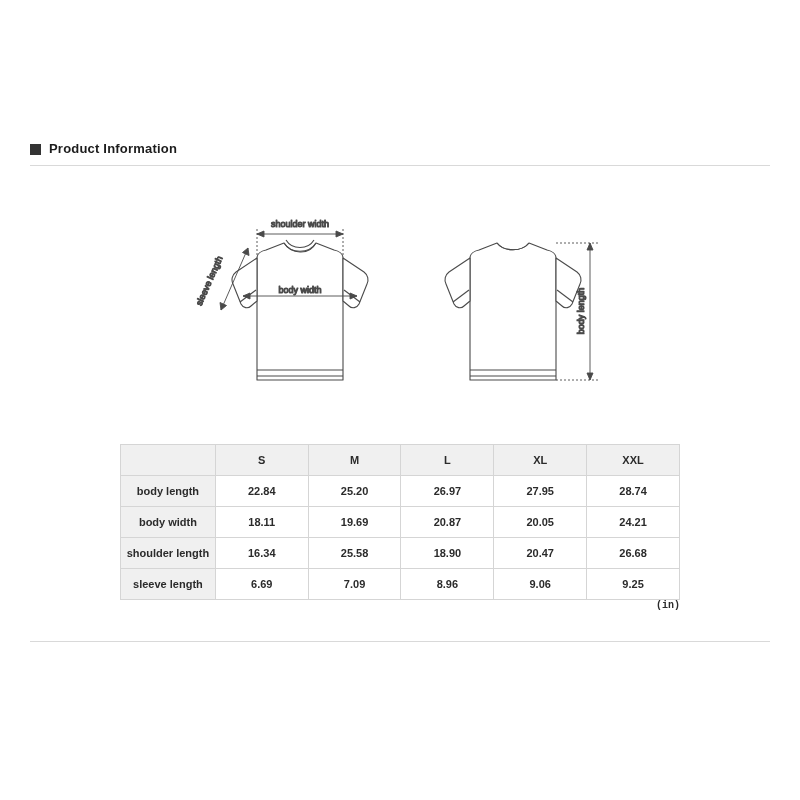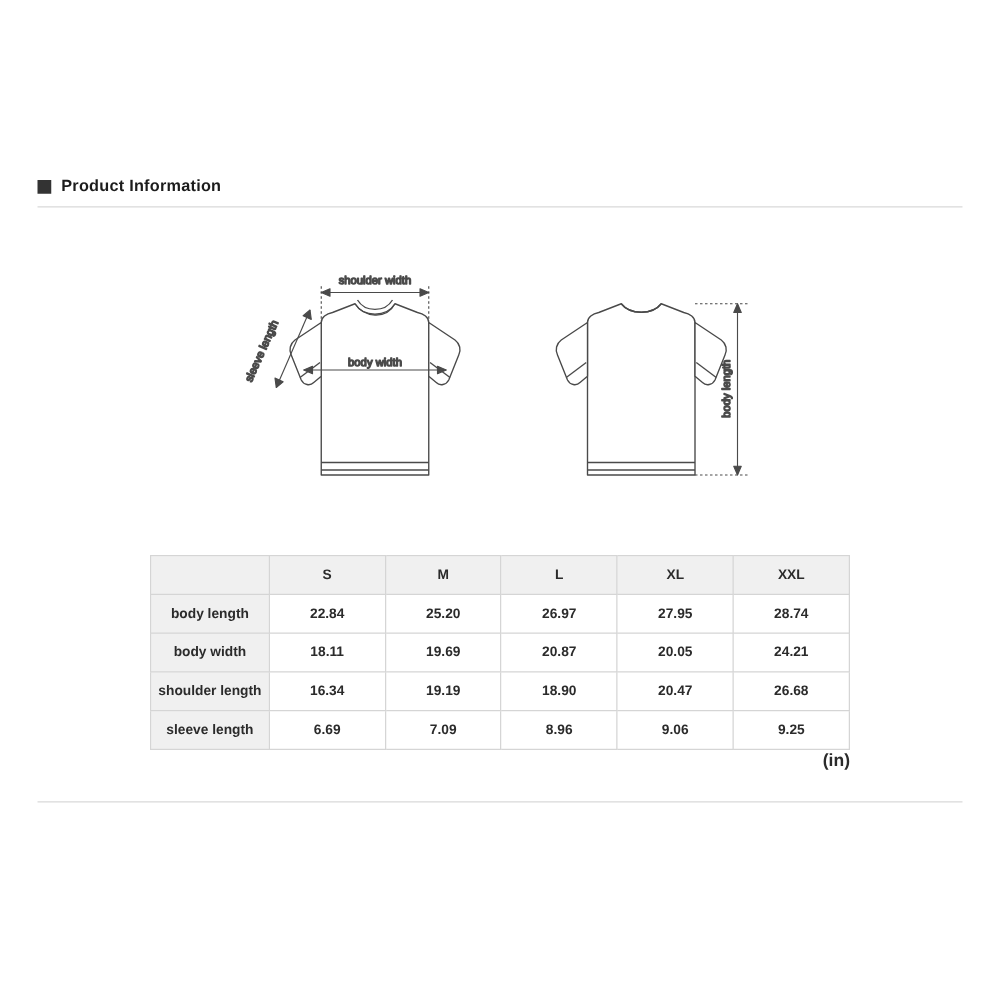--- a/index.html
+++ b/index.html
@@ -106,23 +106,24 @@
   }
   .size-table col.c-label { width: 94px; }
   .size-table col.c-size  { width: 93px; }
 
   .unit-note {
     position: absolute;
     left: 120px;
     top: 600px;
     width: 560px;
     text-align: right;
-    font-size: 14px;
+    font-size: 10px;
     font-weight: bold;
     color: #2b2b2b;
+    font-family: Liberation Mono, monospace;
   }
 
   
   .lbl {
     font-family: "Liberation Sans", sans-serif;
     font-size: 9px;
     fill: #262626;
   }
 </style>
 </head>
@@ -246,21 +247,21 @@
         <th class="rowhead">body width</th>
         <td>18.11</td>
         <td>19.69</td>
         <td>20.87</td>
         <td>20.05</td>
         <td>24.21</td>
       </tr>
       <tr>
         <th class="rowhead">shoulder length</th>
         <td>16.34</td>
-        <td>19.19</td>
+        <td>25.58</td>
         <td>18.90</td>
         <td>20.47</td>
         <td>26.68</td>
       </tr>
       <tr>
         <th class="rowhead">sleeve length</th>
         <td>6.69</td>
         <td>7.09</td>
         <td>8.96</td>
         <td>9.06</td>

